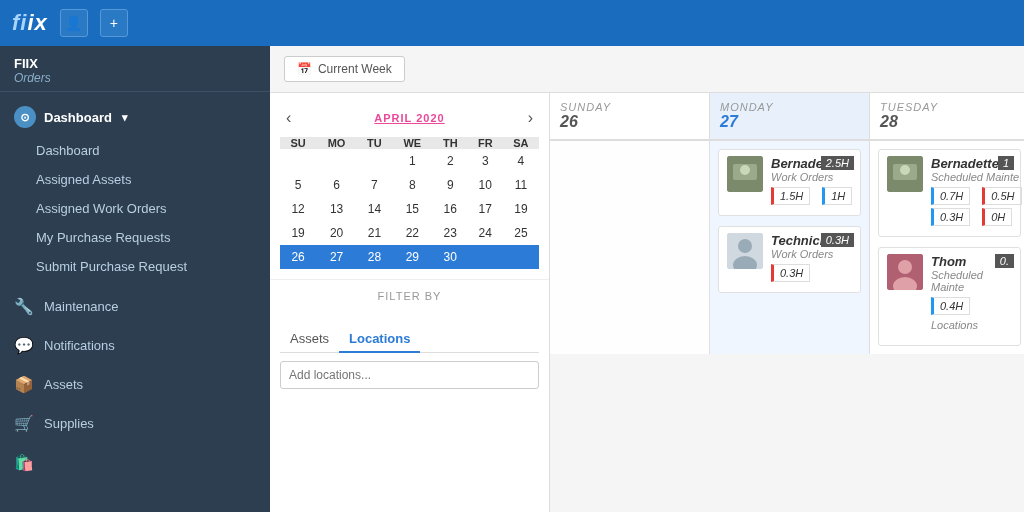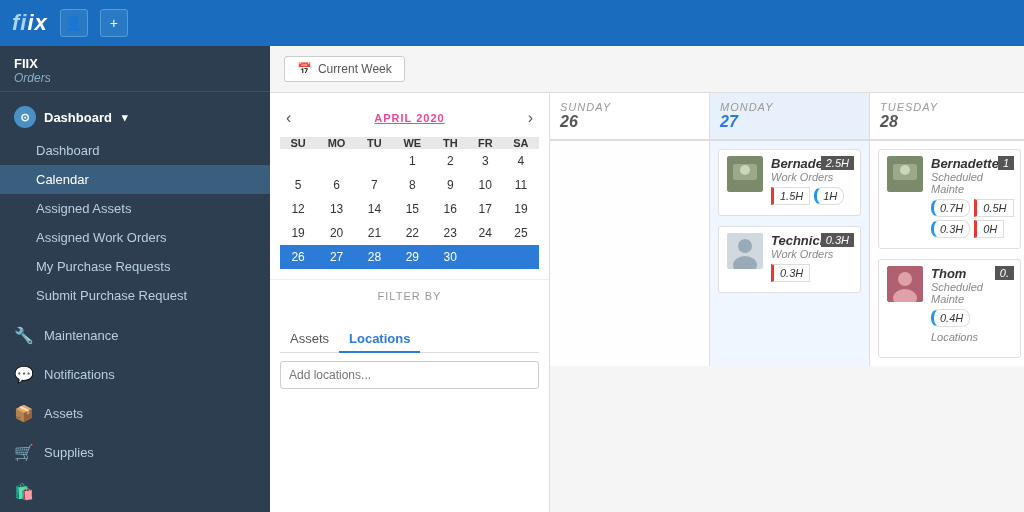--- a/index.html
+++ b/index.html
@@ -340,32 +340,32 @@
       top: 6px;
       right: 6px;
       background: #555;
       color: white;
       font-size: 11px;
       padding: 1px 5px;
       border-radius: 0;
     }
     .work-bars {
       display: flex;
-      gap: 4px;
+      gap: 12px;
       margin-top: 2px;
     }
     .work-bar {
       border: 1px solid #ddd;
       padding: 2px 6px;
       font-size: 11px;
       border-left: 3px solid;
       color: #333;
     }
     .work-bar.red { border-left-color: #e53935; }
-    .work-bar.blue { border-left-color: #2196f3; border-radius: 8px; }
+    .work-bar.blue { border-left-color: #2196f3; }
 
     .schedule-row {
       display: flex;
     }
 
     
     .day-col.sunday {
       background: white;
       opacity: 0.9;
     }
@@ -389,21 +389,20 @@
       <div class="role">Orders</div>
     </div>
 
     <div class="sidebar-section">
       <div class="sidebar-group-header">
         <div class="icon-circle">⊙</div>
         <span>Dashboard</span>
         <span style="font-size:11px; margin-left:2px;">▾</span>
       </div>
       <div class="sidebar-item">Dashboard</div>
-      <div class="sidebar-item active">Calendar</div>
       <div class="sidebar-item">Assigned Assets</div>
       <div class="sidebar-item">Assigned Work Orders</div>
       <div class="sidebar-item">My Purchase Requests</div>
       <div class="sidebar-item">Submit Purchase Request</div>
     </div>
 
     <div class="sidebar-main-item">
       <span class="item-icon">🔧</span>
       <span>Maintenance</span>
     </div>

